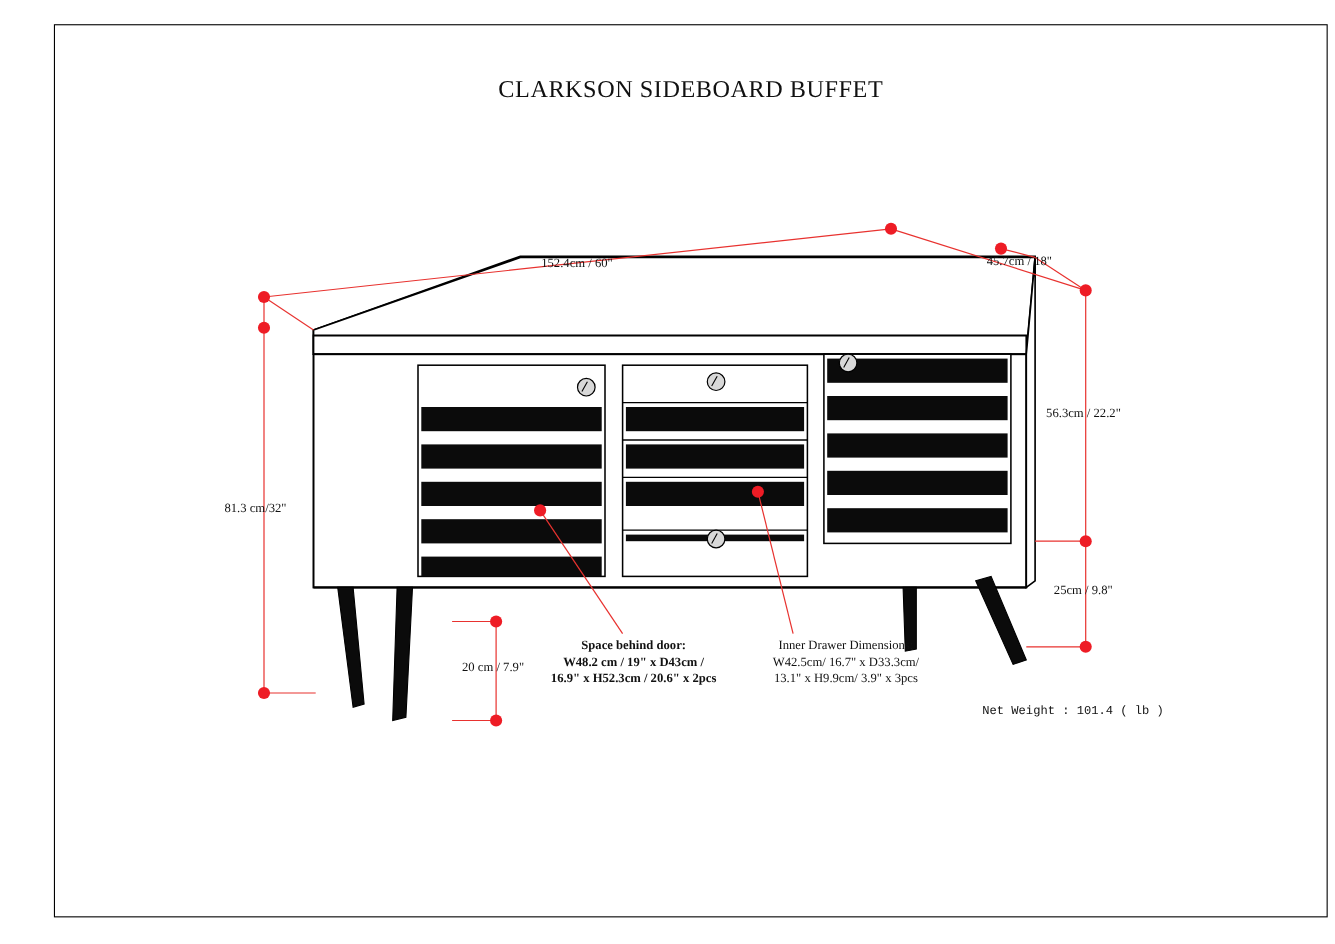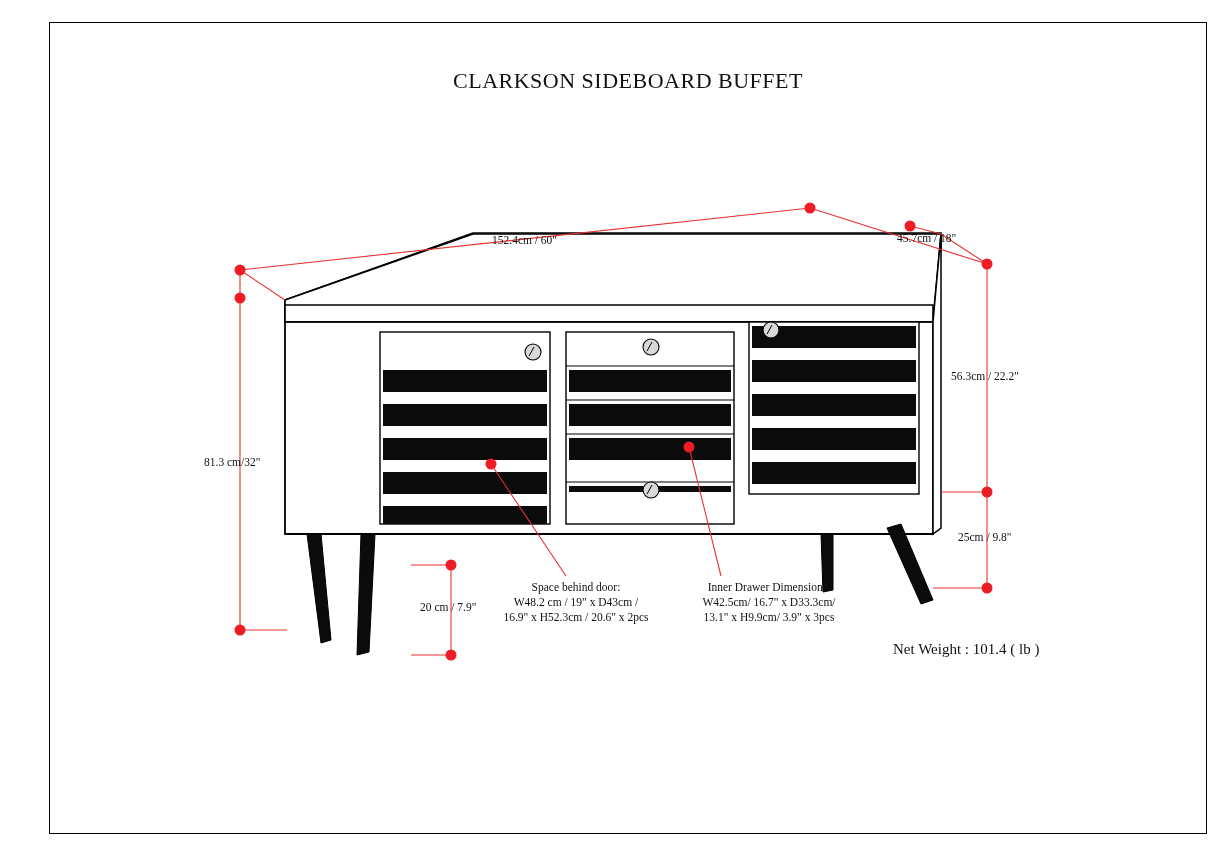--- a/index.html
+++ b/index.html
@@ -53,24 +53,24 @@
   .callout {
     position: absolute;
     font-size: 11.5px;
     color: #111;
     text-align: center;
     line-height: 15px;
     font-family: "Liberation Serif", serif;
   }
   .weight {
     position: absolute;
-    font-size: 15px;
+    font-size: 11px;
     color: #111;
     white-space: nowrap;
-    font-family: Liberation Serif, serif;
+    font-family: Liberation Mono, monospace;
   }
 </style>
 </head>
 <body>
 
 <div id="page">
 
   <div class="frame"></div>
 
   <div class="title">CLARKSON SIDEBOARD BUFFET</div>
@@ -185,21 +185,21 @@
   <div class="dimlabel" style="left:876px; top:232px;">45.7cm / 18"</div>
 
   <div class="dimlabel" style="left:930px; top:370px;">56.3cm / 22.2"</div>
 
   <div class="dimlabel" style="left:937px; top:531px;">25cm / 9.8"</div>
 
   <div class="dimlabel" style="left:183px; top:456px;">81.3 cm/32"</div>
 
   <div class="dimlabel" style="left:399px; top:601px;">20 cm / 7.9"</div>
 
-  <div class="callout" style="left:455px; top:580px; width:200px;">
+  <div class="callout" style="left:455px; top:580px; width:200px;font-weight:bold;">
     <div>Space behind door:</div>
     <div>W48.2 cm / 19" x D43cm /</div>
     <div>16.9" x H52.3cm / 20.6" x 2pcs</div>
   </div>
 
   <div class="callout" style="left:648px; top:580px; width:200px;">
     <div>Inner Drawer Dimensions:</div>
     <div>W42.5cm/ 16.7" x D33.3cm/</div>
     <div>13.1" x H9.9cm/ 3.9" x 3pcs</div>
   </div>

